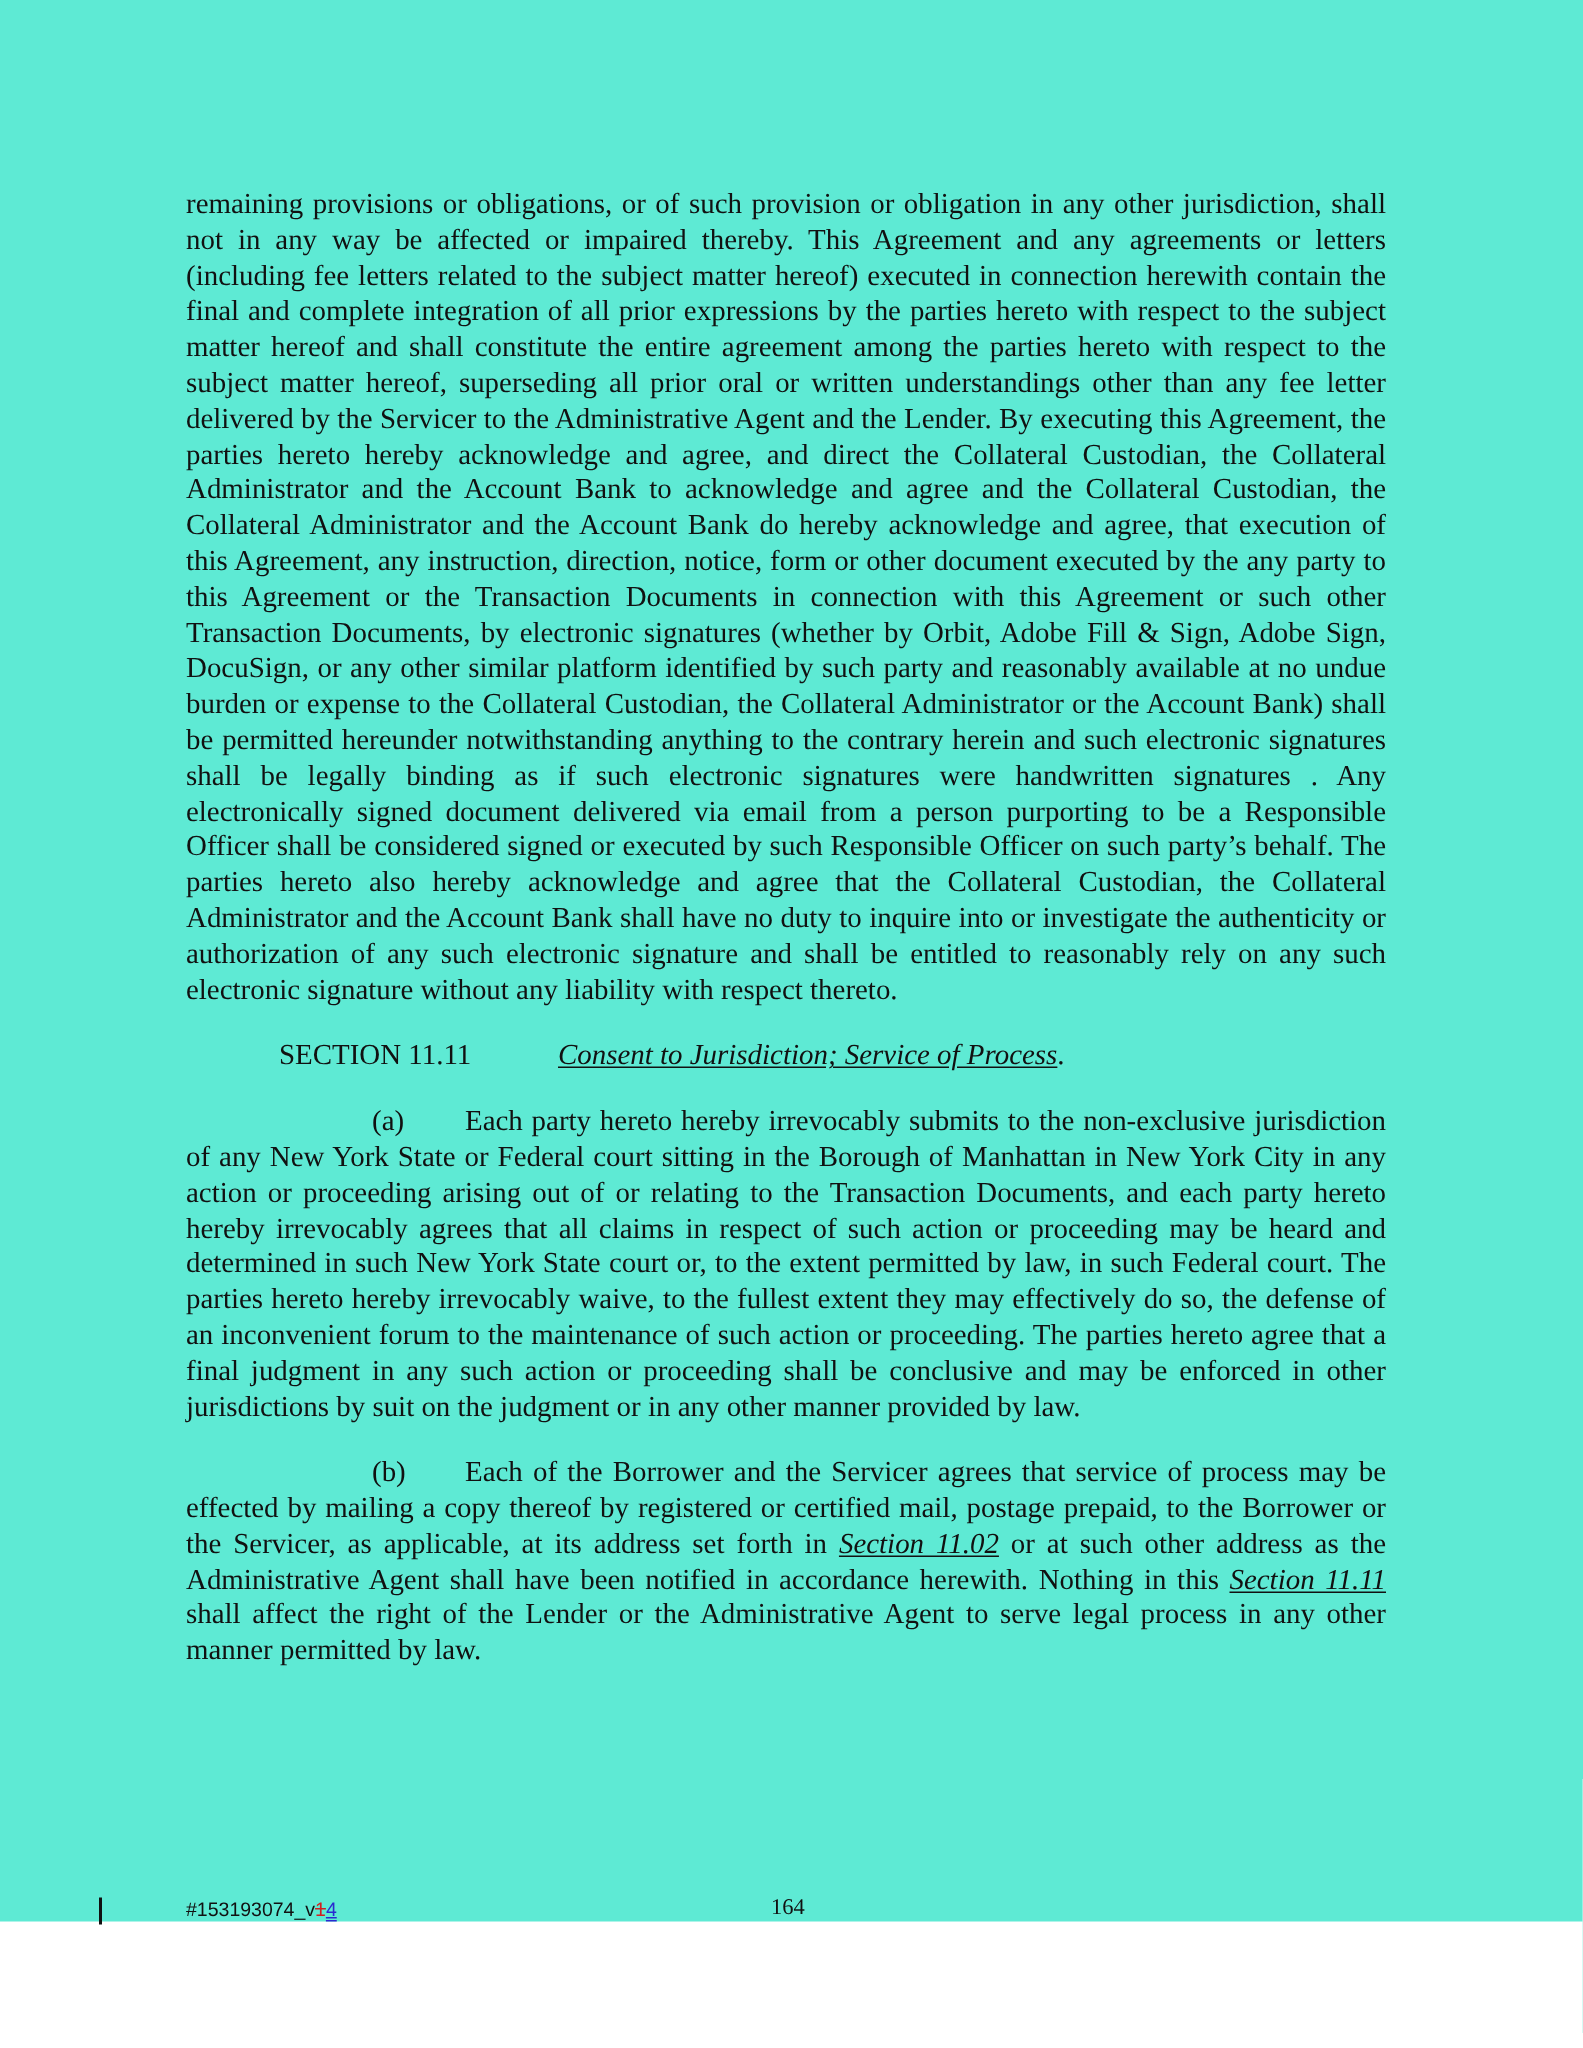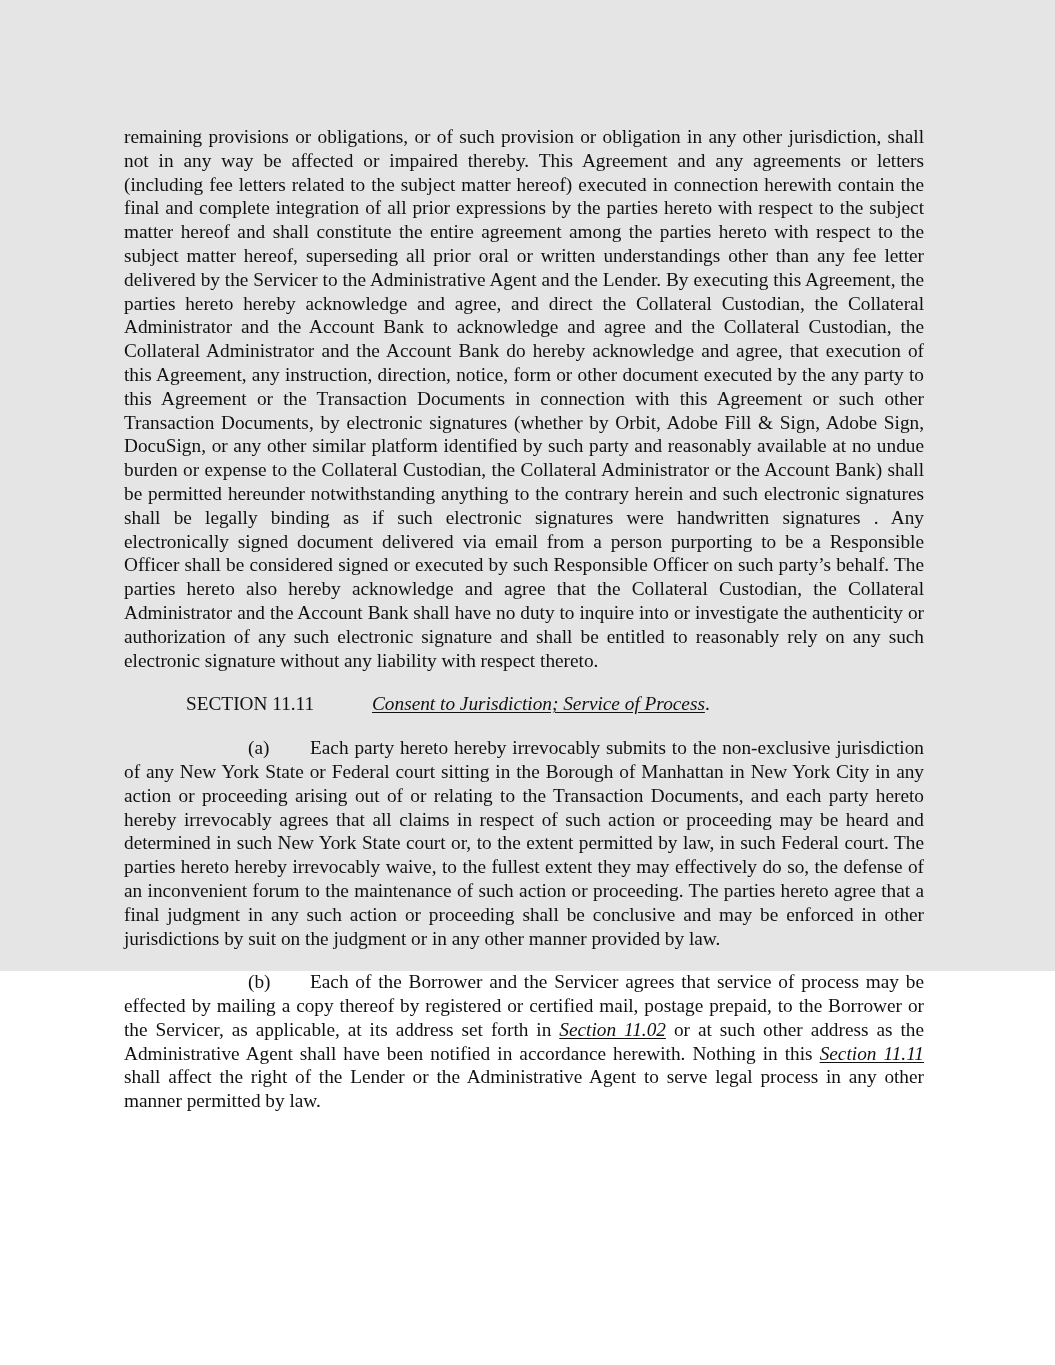--- a/index.html
+++ b/index.html
@@ -1,19 +1,19 @@
 <!DOCTYPE html>
 <html><head>
   <meta charset="utf-8">
   <style>
     html, body { margin: 0; padding: 0; background: #ffffff; }
     body { width: 1055px; height: 1365px; position: relative; overflow: hidden; }
     .page {
-      position: absolute; left: 0; top: 0; width: 1055px; height: 971px;
-      background: #e5e5e5; color: #111111;
+      position: absolute; left: 0; top: 0; width: 1055px; height: 1281px;
+      background: #5eead4; color: #111111;
       font-family: "Liberation Serif", serif;
     }
     .body-text {
       position: absolute; left: 124px; top: 125px; width: 800px;
       font-size: 19.3px; line-height: 23.8px; text-align: justify;
     }
     .body-text p { margin: 0; }
     .para-continued { margin-bottom: 20px !important; }
     .section-heading { margin-bottom: 20px !important; padding-left: 62px; text-align: left; }
     .section-num { display: inline-block; width: 186px; }
@@ -50,13 +50,20 @@
 
     <p class="sub-para">
       <span class="sub-label">(a)</span><span>Each party hereto hereby irrevocably submits to the non-exclusive jurisdiction of any New York State or Federal court sitting in the Borough of Manhattan in New York City in any action or proceeding arising out of or relating to the Transaction Documents, and each party hereto hereby irrevocably agrees that all claims in respect of such action or proceeding may be heard and determined in such New York State court or, to the extent permitted by law, in such Federal court.  The parties hereto hereby irrevocably waive, to the fullest extent they may effectively do so, the defense of an inconvenient forum to the maintenance of such action or proceeding.  The parties hereto agree that a final judgment in any such action or proceeding shall be conclusive and may be enforced in other jurisdictions by suit on the judgment or in any other manner provided by law.</span>
     </p>
 
     <p class="sub-para">
       <span class="sub-label">(b)</span><span>Each of the Borrower and the Servicer agrees that service of process may be effected by mailing a copy thereof by registered or certified mail, postage prepaid, to the Borrower or the Servicer, as applicable, at its address set forth in </span><span class="u">Section 11.02</span><span> or at such other address as the Administrative Agent shall have been notified in accordance herewith.  Nothing in this </span><span class="u">Section 11.11</span><span> shall affect the right of the Lender or the Administrative Agent to serve legal process in any other manner permitted by law.</span>
     </p>
   </div>
 
+  <div class="footer">
+    <div class="change-bar"></div>
+    <div class="doc-id">
+      <span>#153193074_v</span><span class="ver-del">1</span><span class="ver-ins">4</span>
+    </div>
+    <div class="page-num">164</div>
+  </div>
 </div>
 
 </body></html>

